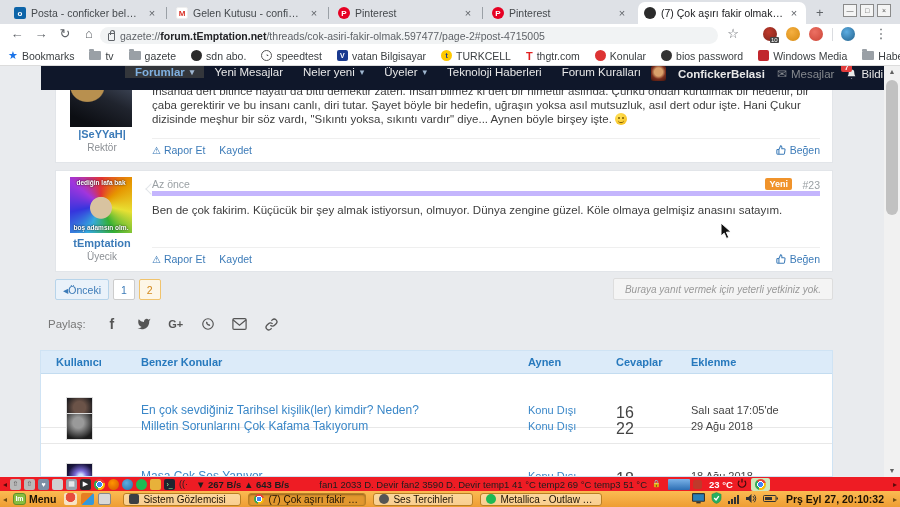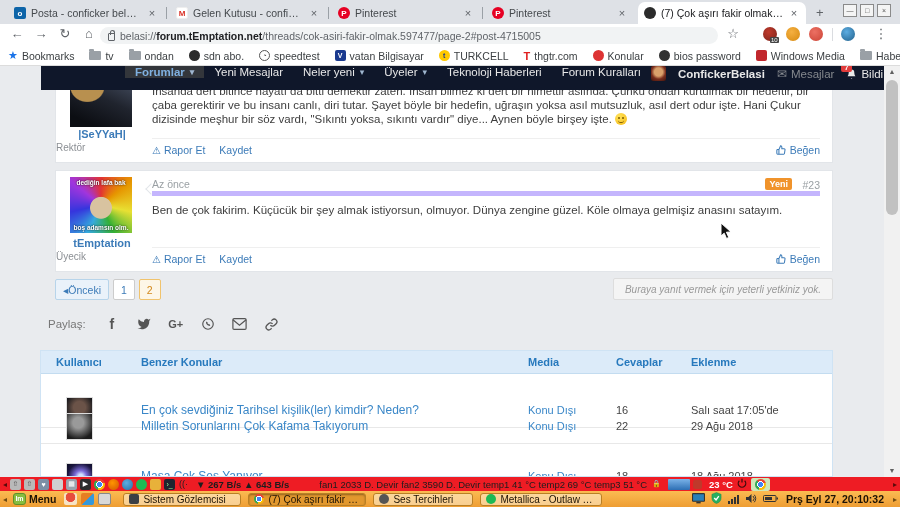--- a/index.html
+++ b/index.html
@@ -67,21 +67,21 @@
   .nav-bell { position:relative; display:flex; align-items:center; gap:4px; }
   .bell-badge { position:absolute; left:-5px; top:-5px; background:#e03c3c; color:#fff; font-size:7.5px;
                 padding:0 3px; border-radius:2px; font-weight:bold; }
   .env-ic { font-size:12px; }
 
   
   .post { position:absolute; left:55px; width:778px; background:#fff; border:1px solid #e2e5e9; z-index:5; }
   .post .avatar-col { position:absolute; left:0; top:0; bottom:0; width:92px; }
   .avatar-img { position:absolute; left:14px; width:62px; }
   .post-user { position:absolute; left:0; width:92px; text-align:center; color:#3c7bb8; font-weight:bold; font-size:11px; }
-  .post-role { position:absolute; left:0; width:92px; text-align:left; color:#8b8f94; font-size:10px; }
+  .post-role { position:absolute; left:0; width:92px; text-align:center; color:#8b8f94; font-size:10px; }
   .post-body { position:absolute; left:96px; right:12px; font-size:11.5px; color:#3d3d3d; line-height:14px; }
   .post-meta { position:absolute; left:96px; right:12px; top:7px; height:18px; font-size:10.5px; color:#9aa0a4;
                border-bottom:5px solid #c4b5fd; }
   .badge-yeni { position:absolute; right:28px; top:0; background:#f0932b; color:#fff; font-size:9px; font-weight:bold;
                 padding:1px 4px; border-radius:2px; }
   .post-num { position:absolute; right:0; top:1px; color:#9aa0a4; }
   .post-actions { position:absolute; left:96px; right:12px; bottom:6px; height:18px; border-top:1px solid #efefef;
                   padding-top:4px; font-size:10.5px; color:#3c7bb8; display:flex; gap:14px; align-items:center; }
   .act-like { margin-left:auto; display:flex; align-items:center; gap:4px; }
   .warn-ic { color:#3c7bb8; font-size:10px; }
@@ -119,21 +119,21 @@
 
   
   .similar { position:absolute; left:40px; top:350px; width:793px; height:127px; background:#fff;
              border:1px solid #cfe3f4; overflow:hidden; z-index:5; }
   .sim-head { position:absolute; left:0; top:0; right:0; height:23px; background:#dcebf9; border-bottom:1px solid #c3dcf0; }
   .sim-head span { position:absolute; top:5px; font-size:11px; font-weight:bold; color:#2779bd; }
   .sim-row { position:absolute; left:0; right:0; height:35px; border-bottom:1px solid #e8e8e8; }
   .sim-avatar { position:absolute; left:25px; top:4px; width:27px; height:27px; border:1px solid #ddd; }
   .sim-title { position:absolute; left:100px; top:10px; font-size:12px; color:#3a87c8; white-space:nowrap; }
   .sim-forum { position:absolute; left:487px; top:11px; font-size:11px; color:#3a87c8; }
-  .sim-replies { position:absolute; left:575px; top:11px; font-size:11px; color:#444; }
+  .sim-replies { position:absolute; left:575px; top:11px; font-size:16px; color:#444; }
   .sim-date { position:absolute; left:650px; top:11px; font-size:11px; color:#444; }
   .avt-r1 { background:radial-gradient(circle at 50% 38%, #6b5348 0 30%, #15161a 75%); }
   .avt-r2 { background:radial-gradient(circle at 45% 35%, #9a9a9a 0 25%, #1c1c1c 78%); }
   .avt-r3 { background:radial-gradient(circle at 55% 50%, #cfe0ff 0 12%, #7a6bd8 32%, #1b1640 70%, #0a0d22 100%); }
 
   
   .scrollbar { position:absolute; left:884px; top:66px; width:16px; height:411px; background:#f1f1f1; z-index:25; }
   .sb-arrow { position:absolute; left:0; width:16px; height:12px; color:#606060; font-size:7px; text-align:center; line-height:12px; }
   .sb-thumb { position:absolute; left:2px; top:14px; width:12px; height:135px; background:#c1c1c1; border-radius:6px; }
 
@@ -213,21 +213,21 @@
     <span class="winctl" style="left:877px;">×</span>
   </div>
 
   <div class="urlbar">
     <span class="nav-ic" style="left:8px;">←</span>
     <span class="nav-ic" style="left:32px;">→</span>
     <span class="nav-ic" style="left:56px;">↻</span>
     <span class="nav-ic" style="left:80px;">⌂</span>
     <div class="omnibox">
       <span class="lock-ic"></span>
-      <span class="url-text"><span>belasi://</span><span class="url-host">forum.tEmptation.net</span><span>/threads/cok-asiri-fakir-olmak.597477/page-2#post-4715005</span></span>
+      <span class="url-text"><span>gazete://</span><span class="url-host">forum.tEmptation.net</span><span>/threads/cok-asiri-fakir-olmak.597477/page-2#post-4715005</span></span>
     </div>
     <span class="nav-ic" style="left:724px;">☆</span>
     <span class="ext-ic" style="left:763px;background:radial-gradient(circle at 40% 35%,#c0392b,#7b241c);">
       <span class="ext-badge">10</span>
     </span>
     <span class="ext-ic" style="left:786px;background:radial-gradient(circle at 40% 35%,#f5b041,#d68910);"></span>
     <span class="ext-ic" style="left:809px;background:radial-gradient(circle at 40% 35%,#ec7063,#cb4335);"></span>
     <span class="toolbar-sep" style="left:832px;"></span>
     <span class="ext-ic" style="left:841px;background:radial-gradient(circle at 40% 35%,#5dade2,#21618c);"></span>
     <span class="nav-ic" style="left:872px;">⋮</span>
@@ -237,21 +237,21 @@
     <span class="bm">
         <span class="bm-star">★</span>
         <span>Bookmarks</span>
       </span>
     <span class="bm">
         <span class="folder"></span>
         <span>tv</span>
       </span>
     <span class="bm">
         <span class="folder"></span>
-        <span>ondan</span>
+        <span>gazete</span>
       </span>
     <span class="bm">
         <span class="bm-dot" style="background:#2b2b2b;"></span>
         <span>sdn abo.</span>
       </span>
     <span class="bm">
         <span class="bm-dot" style="background:#fff;border:1px solid #555;color:#555;">◔</span>
         <span>speedtest</span>
       </span>
     <span class="bm">
@@ -419,21 +419,21 @@
           <path d="M10 13a5 5 0 0 0 7.54.54l3-3a5 5 0 0 0-7.07-7.07l-1.72 1.71"></path>
           <path d="M14 11a5 5 0 0 0-7.54-.54l-3 3a5 5 0 0 0 7.07 7.07l1.71-1.71"></path>
         </svg>
       </span>
   </div>
 
   <div class="similar">
     <div class="sim-head">
       <span style="left:15px;">Kullanıcı</span>
       <span style="left:100px;">Benzer Konular</span>
-      <span style="left:487px;">Media</span>
+      <span style="left:487px;">Aynen</span>
       <span style="left:575px;">Cevaplar</span>
       <span style="left:650px;">Eklenme</span>
     </div>
     <div class="sim-row" style="top:22px;margin-top:20px;">
       <span class="sim-avatar avt-r1"></span>
       <span class="sim-title">En çok sevdiğiniz Tarihsel kişilik(ler) kimdir? Neden?</span>
       <span class="sim-forum">Konu Dışı</span>
       <span class="sim-replies">16</span>
       <span class="sim-date">Salı saat 17:05'de</span>
     </div>

